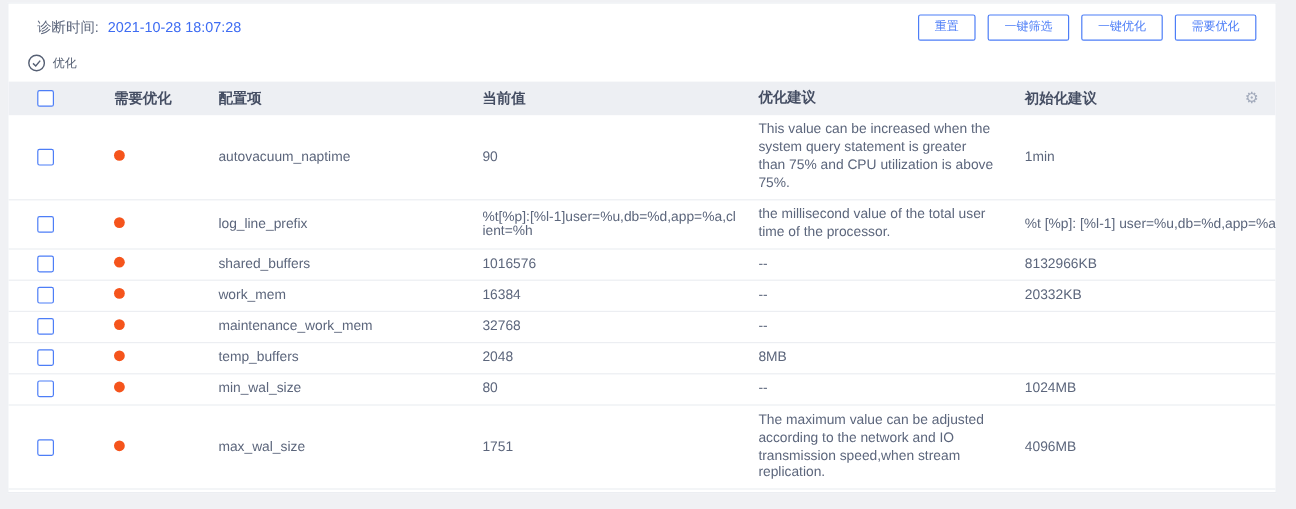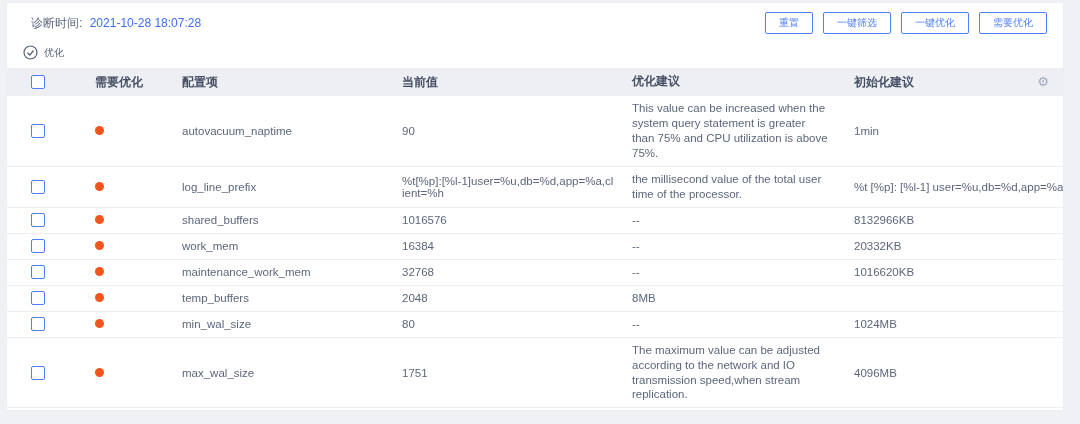--- a/index.html
+++ b/index.html
@@ -134,21 +134,20 @@
   </div>
 
   <div class="trow">
     <div class="cell c-check">
             <span class="checkbox"></span>
           </div>
     <div class="cell c-dot"><span class="dot"></span></div>
     <div class="cell c-config">maintenance_work_mem</div>
     <div class="cell c-current">32768</div>
     <div class="cell c-sugg">--</div>
-    <div class="cell c-init">1016620KB</div>
     <div class="cell c-gear"></div>
   </div>
 
   <div class="trow">
     <div class="cell c-check">
             <span class="checkbox"></span>
           </div>
     <div class="cell c-dot"><span class="dot"></span></div>
     <div class="cell c-config">temp_buffers</div>
     <div class="cell c-current">2048</div>

